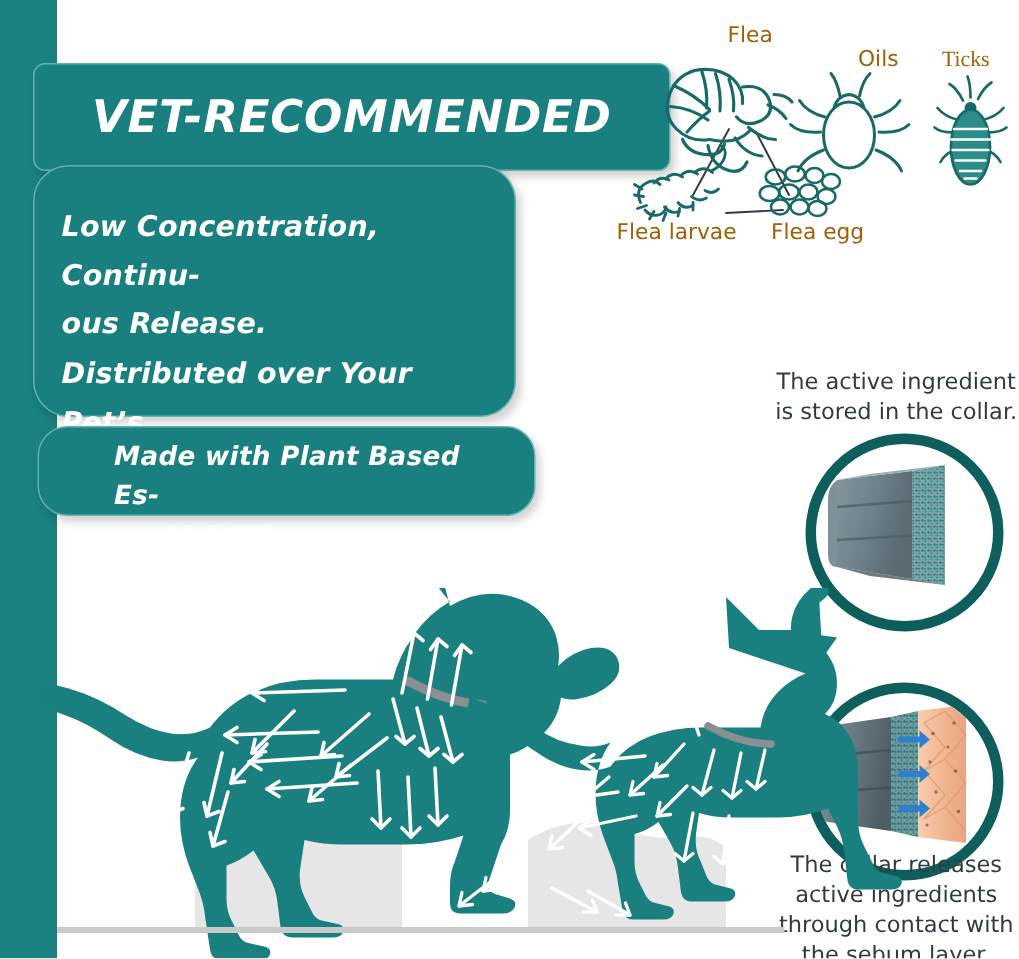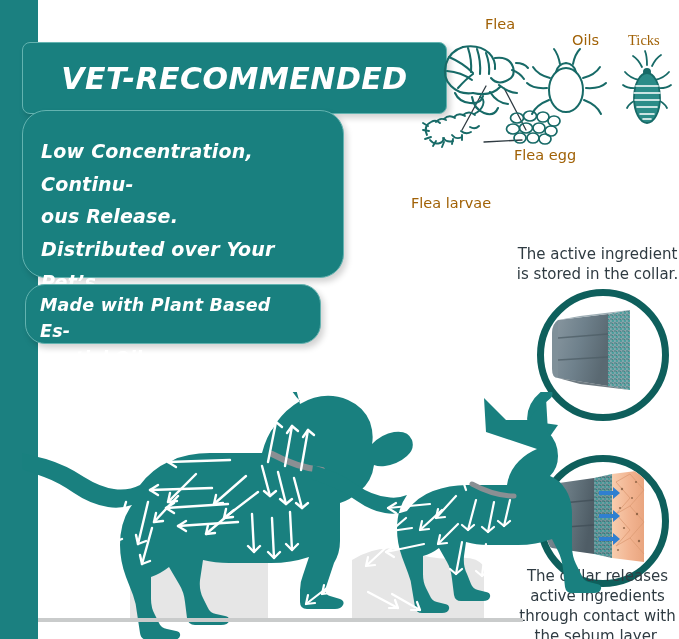--- a/index.html
+++ b/index.html
@@ -16,29 +16,29 @@
          display:flex;align-items:center;}
   .badge .txt{color:#ffffff;font-style:italic;font-weight:bold;
               font-family:"DejaVu Sans",sans-serif;letter-spacing:.2px;}
 
   #title-badge{left:22px;top:19px;width:423px;height:70px;border-radius:8px;justify-content:center;margin-top:23px;}
   #title-badge .txt{font-size:30px;letter-spacing:.5px;white-space:nowrap;}
 
   #badge-2{left:22px;top:110px;width:320px;height:166px;border-radius:24px;align-items:flex-start;}
   #badge-2 .txt{font-size:19px;line-height:1.72;padding:24px 18px 0 18px;}
 
-  #badge-3{left:25px;top:284px;width:294px;height:58px;border-radius:20px;align-items:flex-start;}
+  #badge-3{left:25px;top:284px;width:294px;height:58px;border-radius:20px;align-items:flex-start;padding-left:36px;}
   #badge-3 .txt{font-size:17.5px;line-height:1.5;padding:7px 14px 0 14px;}
 
   
   .pl{position:absolute;color:#a16207;font-size:14.5px;font-family:"DejaVu Sans",sans-serif;white-space:nowrap;}
   #lbl-flea{left:485px;top:16px;}
   #lbl-lice{left:572px;top:32px;}
   #lbl-ticks{left:628px;top:32px;font-family:Liberation Serif, serif;}
-  #lbl-larvae{left:411px;top:147px;margin-top:48px;}
+  #lbl-larvae{left:411px;top:147px;}
   #lbl-egg{left:514px;top:147px;}
   .art{position:absolute;}
 
   
   .mag{position:absolute;border-radius:50%;border:7px solid #0e5f5c;background:#ffffff;overflow:hidden;}
   #mag-top{left:537px;top:289px;width:118px;height:118px;}
   #mag-bot{left:537px;top:455px;width:118px;height:118px;}
 
   .cap{position:absolute;color:#2f3b42;font-size:15px;line-height:1.33;text-align:center;width:165px;}
   #cap-top{left:515px;top:245px;}

